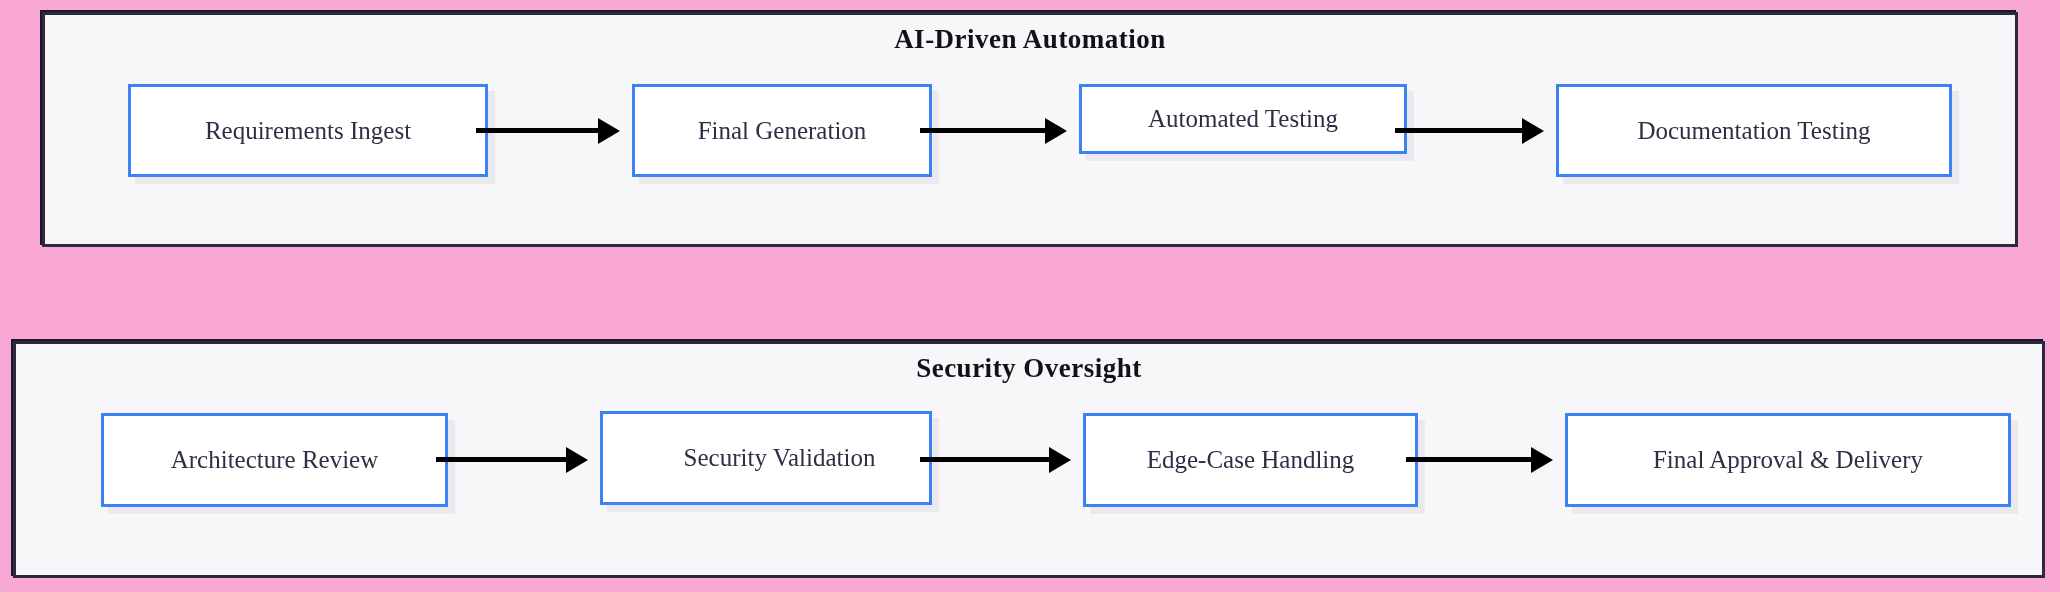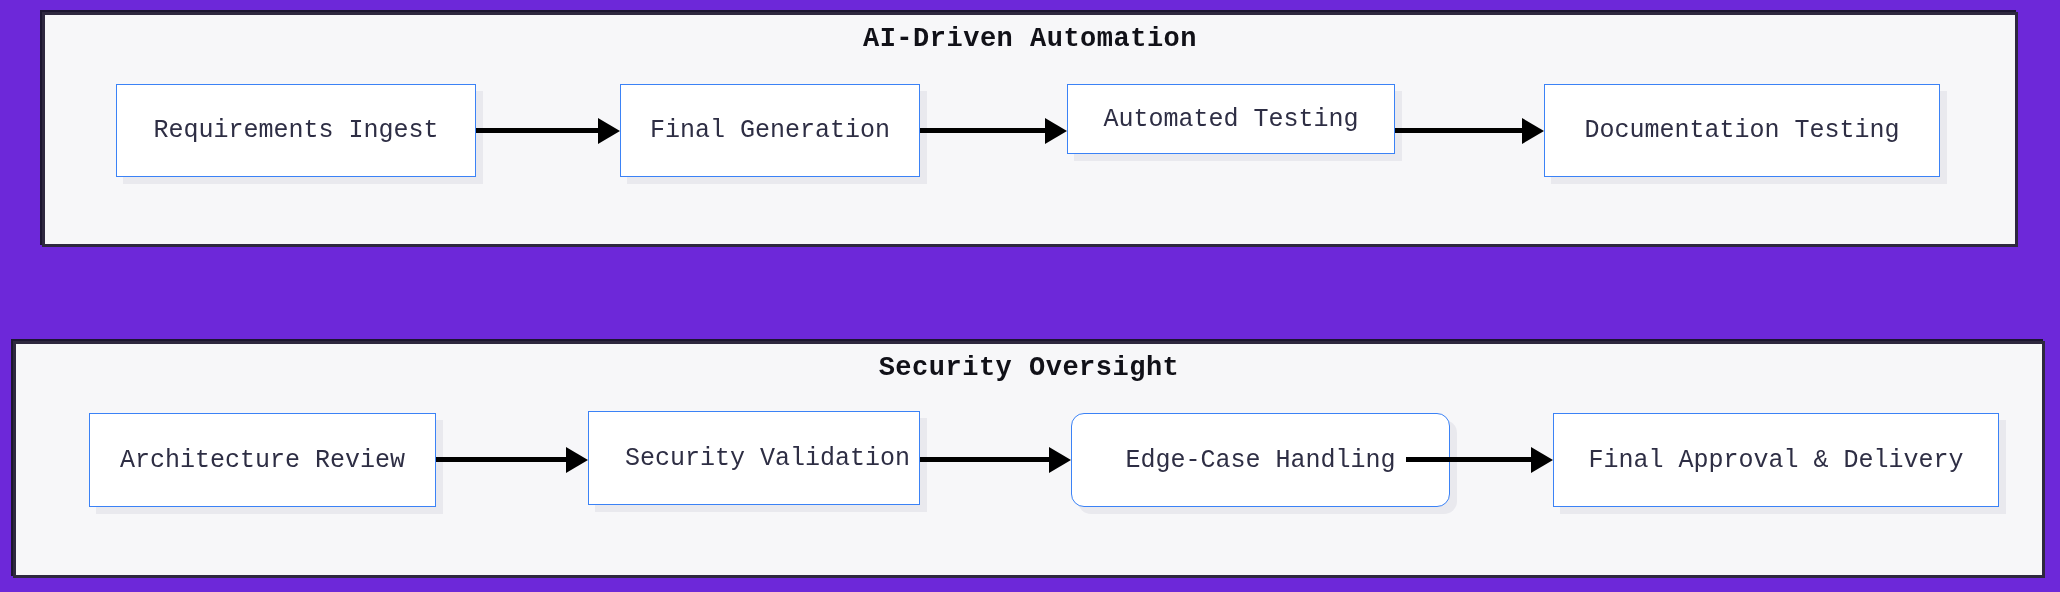--- a/index.html
+++ b/index.html
@@ -4,23 +4,23 @@
 <style>
   html, body {
     margin: 0;
     padding: 0;
     background: #000000;
   }
   .stage {
     position: relative;
     width: 2060px;
     height: 592px;
-    background: #6d28d9;
+    background: #f9a8d4;
     overflow: hidden;
-    font-family: Liberation Mono, monospace;
+    font-family: Liberation Serif, serif;
   }
   .subgraph {
     position: absolute;
     background: #f7f7f9;
     border: 3px solid #2e283f;
     box-sizing: border-box;
     box-shadow: -2px -2px 0 #1c1630;
   }
   .subgraph-title {
     position: absolute;
@@ -29,26 +29,27 @@
     width: 100%;
     text-align: center;
     font-size: 27px;
     font-weight: 600;
     color: #111118;
     letter-spacing: 0.5px;
   }
   .flow-node {
     position: absolute;
     background: #ffffff;
-    border: 1px solid #3b82f6;
+    border: 3px solid #3b82f6;
     box-sizing: border-box;
     display: flex;
     align-items: center;
     justify-content: center;
     box-shadow: 7px 7px 0 0 #e9e9ee;
+    margin-left: 12px;
   }
   .flow-node span {
     font-size: 25px;
     color: #2e2e44;
     white-space: nowrap;
   }
   .flow-arrow {
     position: absolute;
     height: 26px;
   }
@@ -126,21 +127,21 @@
 
   <div class="flow-node" style="left:588px; top:411px; width:332px; height:94px;padding-left:27px;">
     <span>Security Validation</span>
   </div>
 
   <div class="flow-arrow" style="left:920px; top:447px; width:151px;">
     <div class="arrow-line"></div>
     <div class="arrow-head"></div>
   </div>
 
-  <div class="flow-node" style="left:1071px; top:413px; width:379px; height:94px;border-radius:13px;">
+  <div class="flow-node" style="left:1071px; top:413px; width:335px; height:94px;">
     <span>Edge-Case Handling</span>
   </div>
 
   <div class="flow-arrow" style="left:1406px; top:447px; width:147px;">
     <div class="arrow-line"></div>
     <div class="arrow-head"></div>
   </div>
 
   <div class="flow-node" style="left:1553px; top:413px; width:446px; height:94px;">
     <span>Final Approval &amp; Delivery</span>

